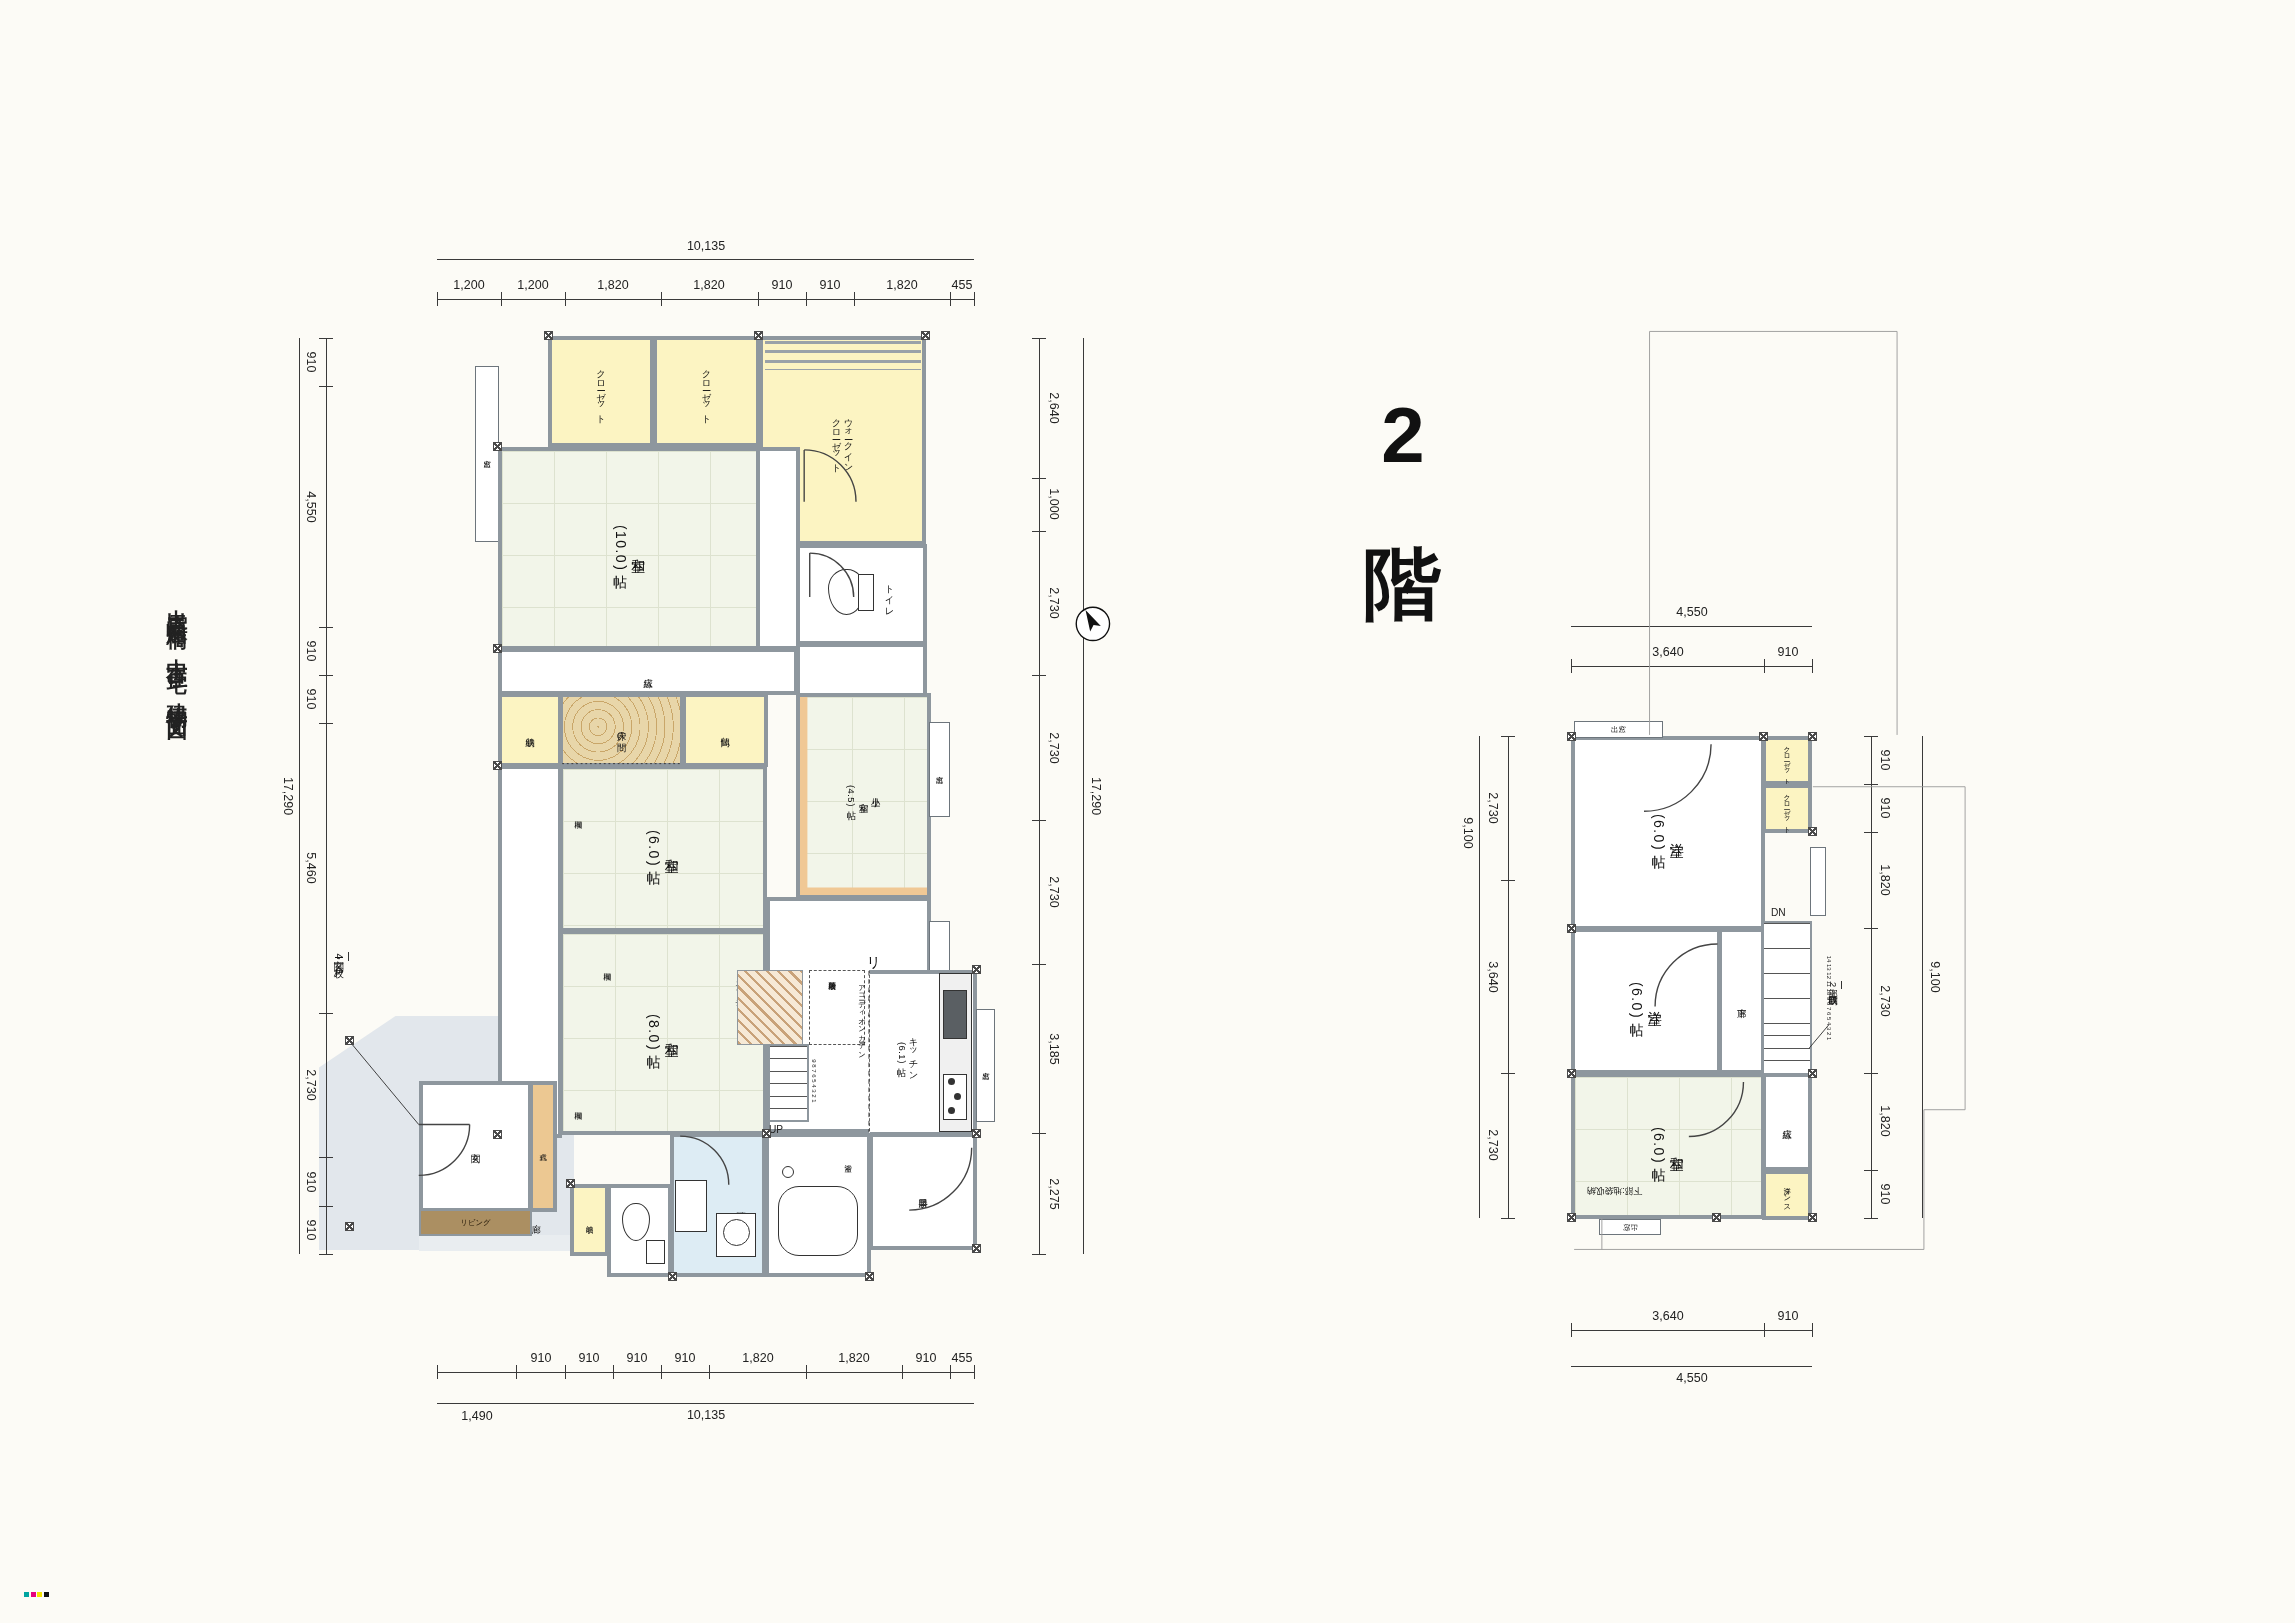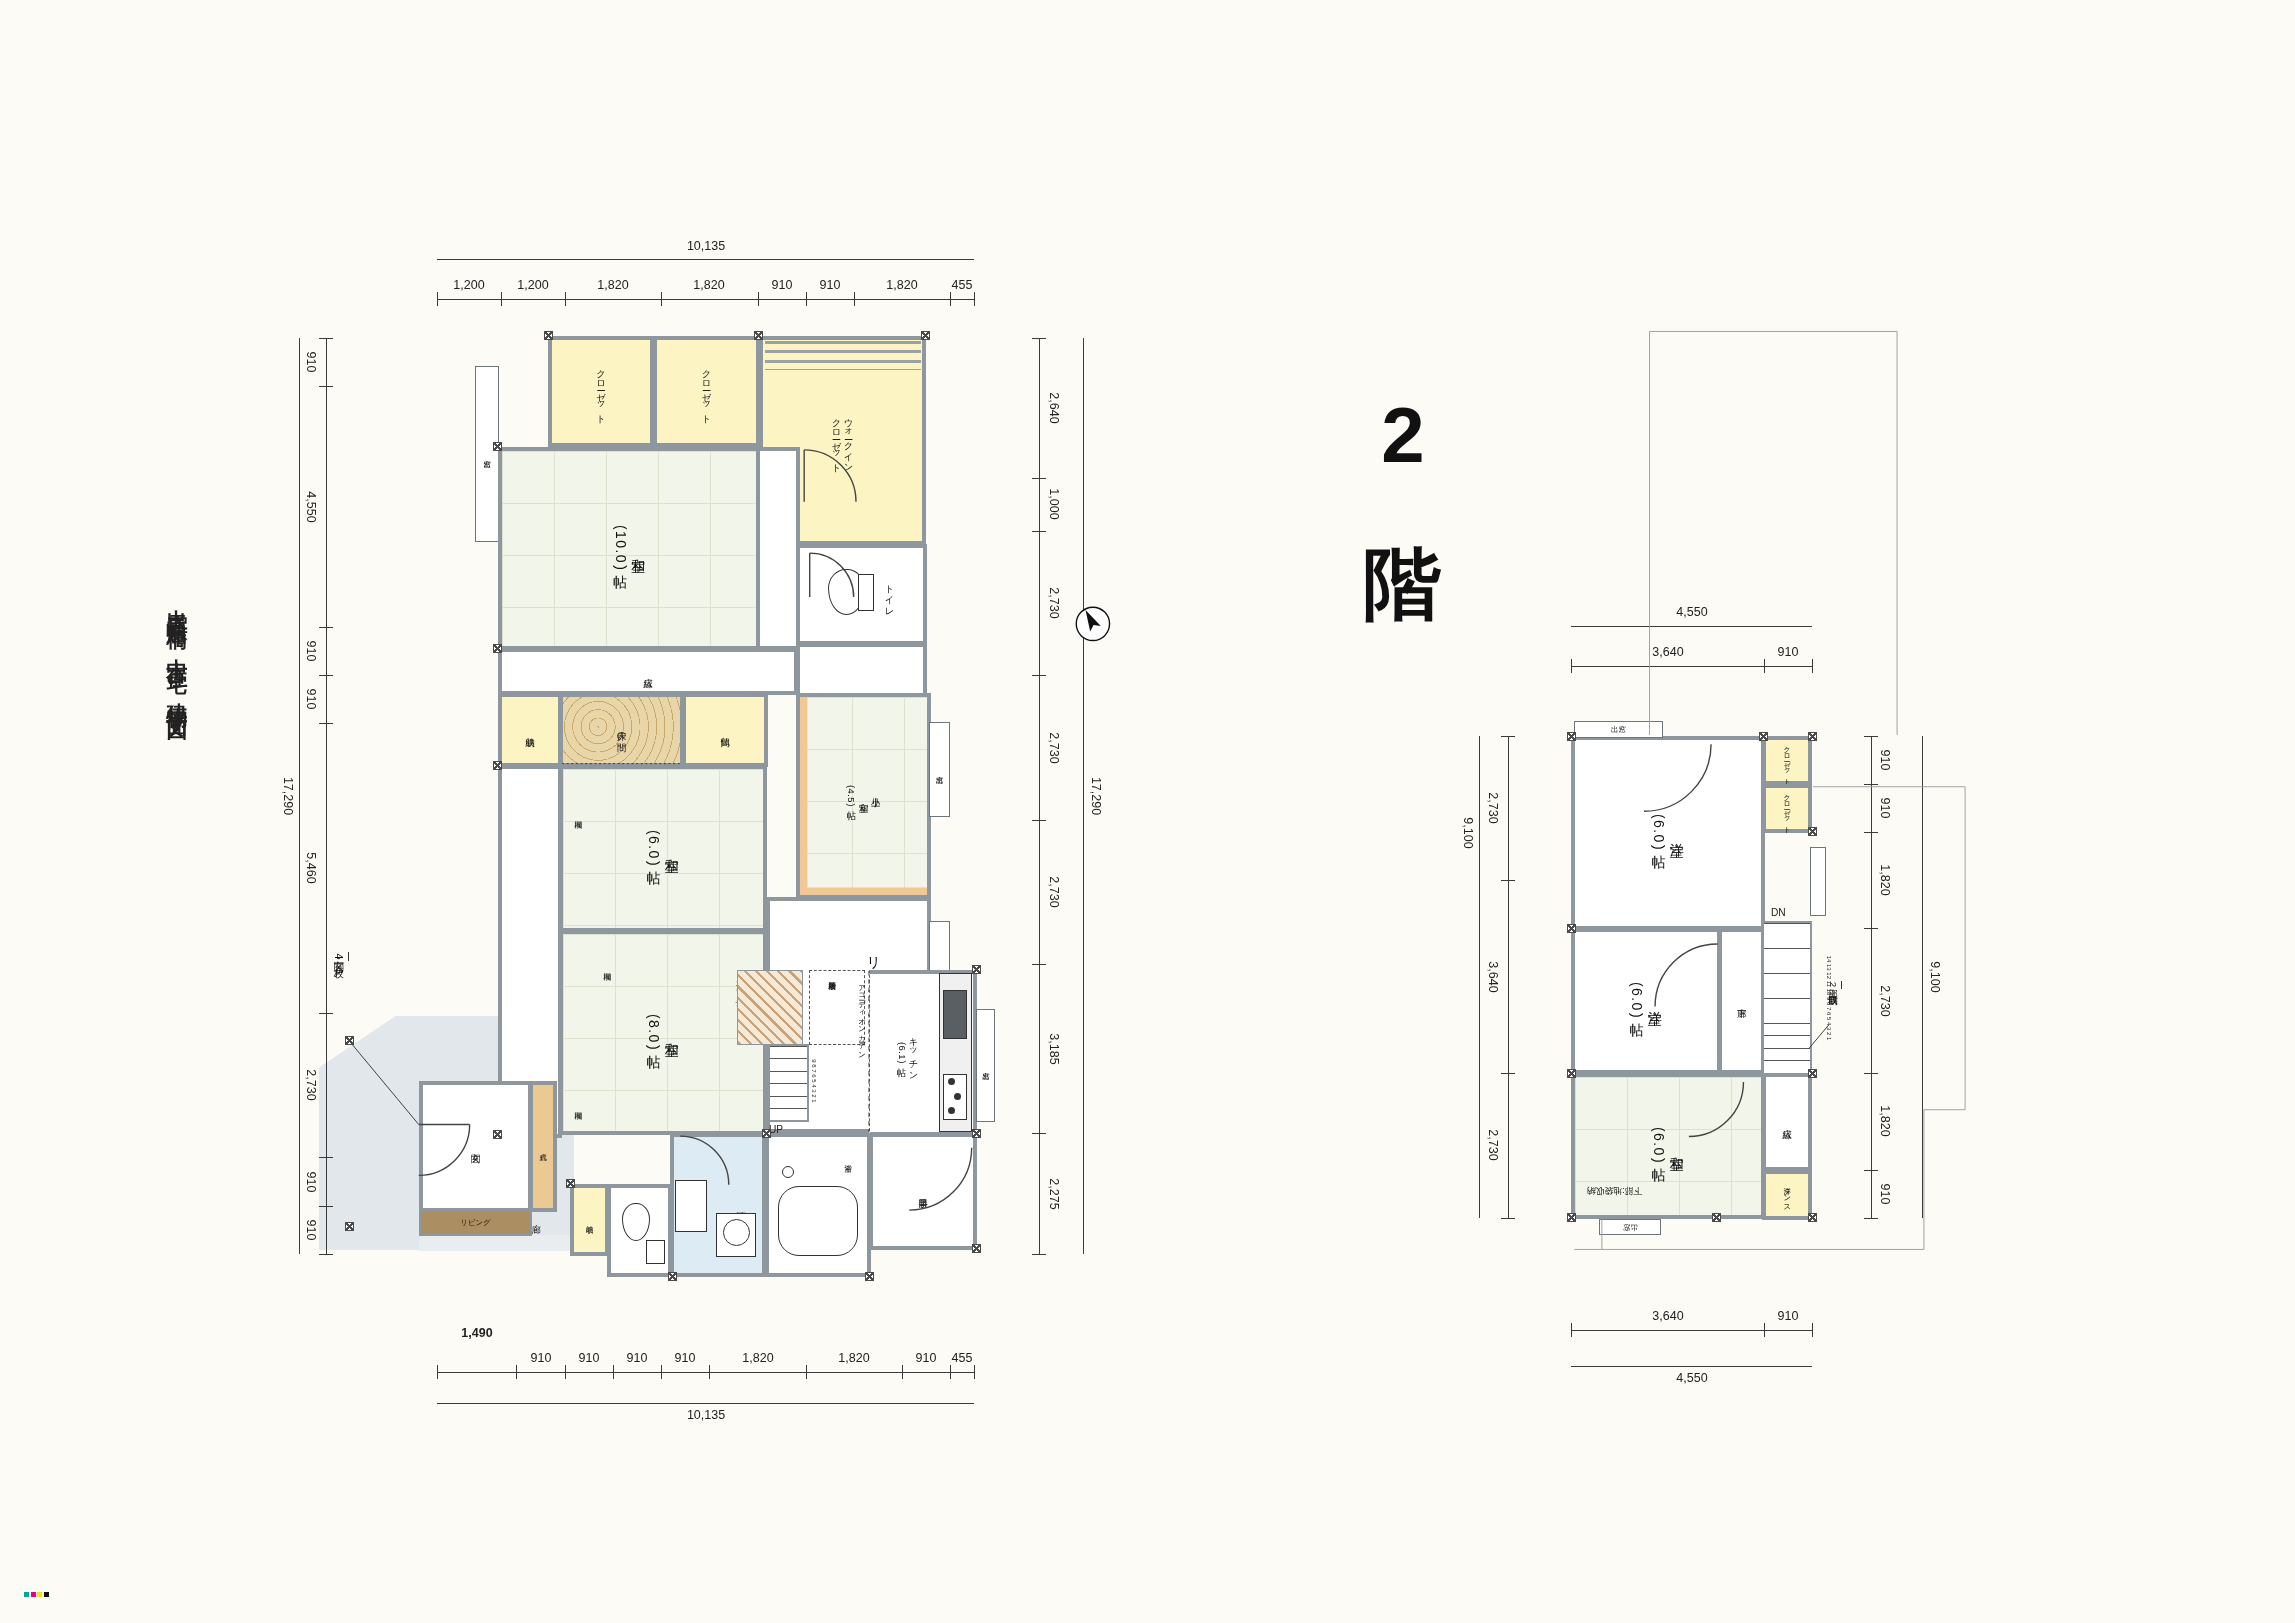--- a/index.html
+++ b/index.html
@@ -233,21 +233,21 @@
   <div class="tkv" style="left:437px;top:1365px;"></div>
     <div class="tkv" style="left:516px;top:1365px;"></div>
   <div class="tkv" style="left:565px;top:1365px;"></div>
     <div class="tkv" style="left:613px;top:1365px;"></div>
   <div class="tkv" style="left:661px;top:1365px;"></div>
     <div class="tkv" style="left:709px;top:1365px;"></div>
   <div class="tkv" style="left:806px;top:1365px;"></div>
     <div class="tkv" style="left:902px;top:1365px;"></div>
   <div class="tkv" style="left:950px;top:1365px;"></div>
     <div class="tkv" style="left:974px;top:1365px;"></div>
-  <div class="dimtxt ctr" style="left:477px;top:1326px;font-weight:bold;">1,490</div>
+  <div class="dimtxt ctr" style="left:477px;top:1409px;">1,490</div>
   <div class="dimtxt ctr" style="left:541px;top:1351px;">910</div>
   <div class="dimtxt ctr" style="left:589px;top:1351px;">910</div>
   <div class="dimtxt ctr" style="left:637px;top:1351px;">910</div>
   <div class="dimtxt ctr" style="left:685px;top:1351px;">910</div>
   <div class="dimtxt ctr" style="left:758px;top:1351px;">1,820</div>
   <div class="dimtxt ctr" style="left:854px;top:1351px;">1,820</div>
   <div class="dimtxt ctr" style="left:926px;top:1351px;">910</div>
   <div class="dimtxt ctr" style="left:962px;top:1351px;">455</div>
   <div class="hdim" style="left:437px;top:1403px;width:537px;"></div>
   <div class="dimtxt ctr" style="left:706px;top:1408px;">10,135</div>

